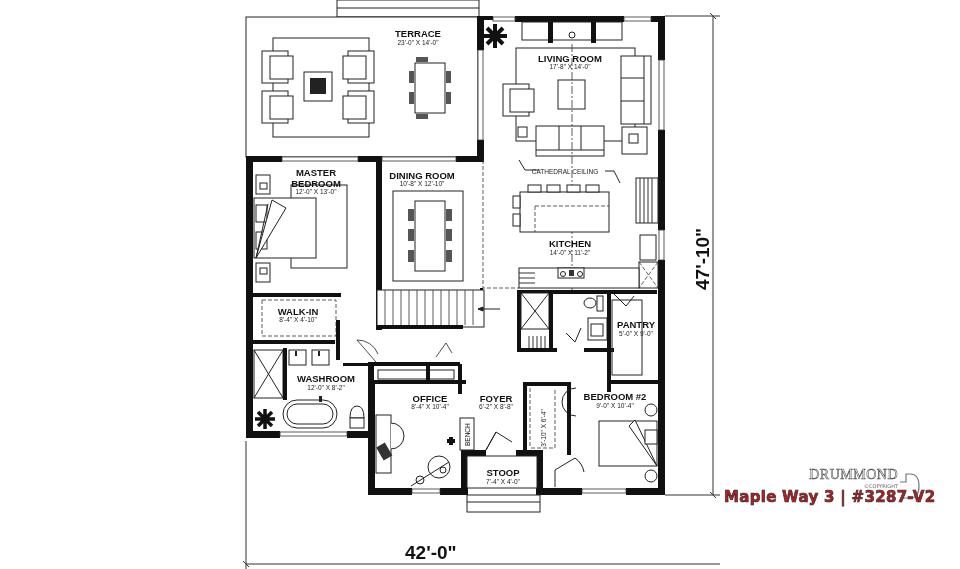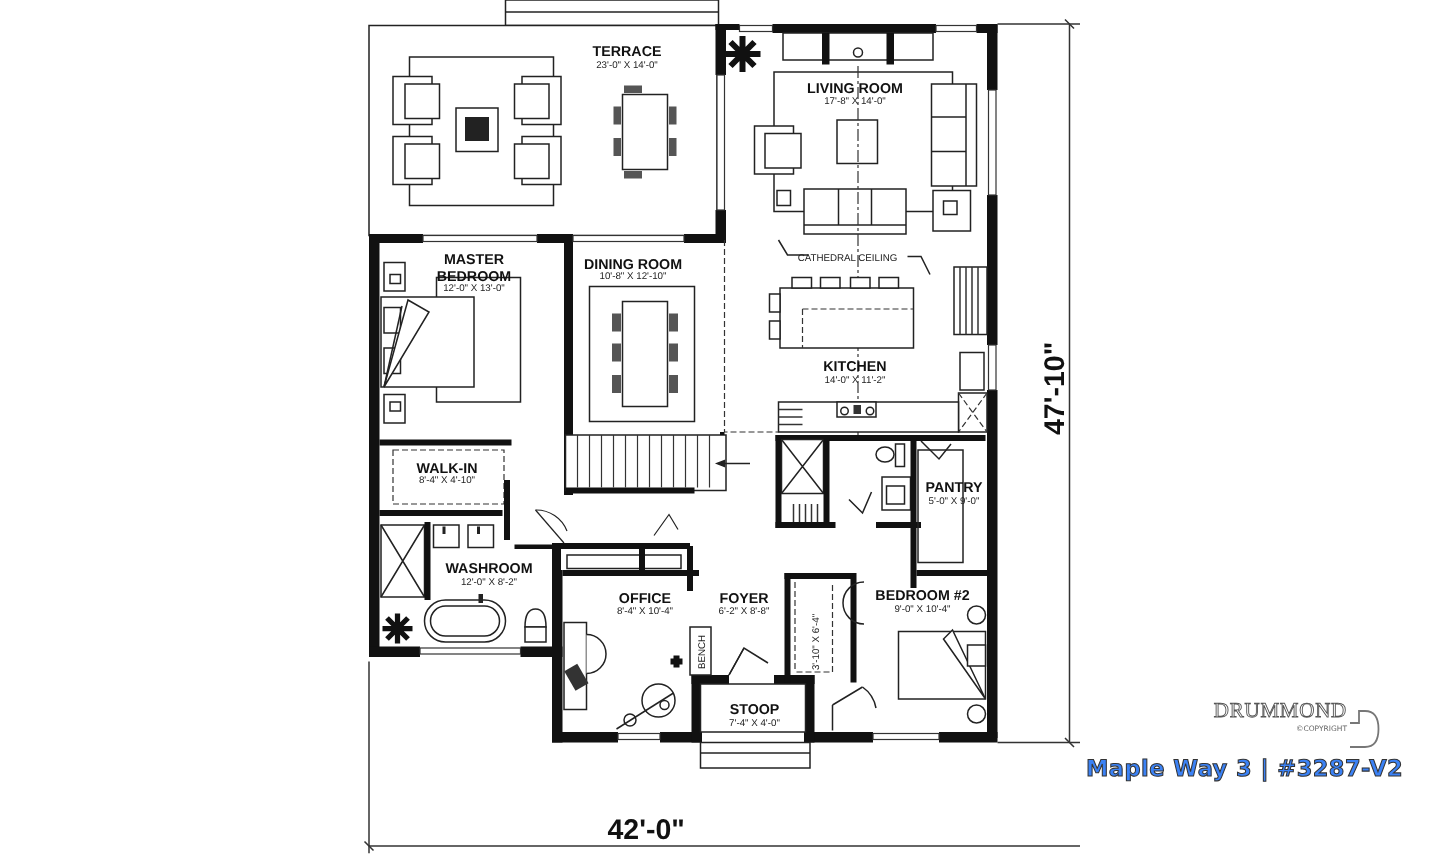--- a/index.html
+++ b/index.html
@@ -10,21 +10,21 @@
   .dim-big { font-family: "Liberation Sans", sans-serif; font-weight: bold; font-size: 19px; fill: #111; }
   .note { font-family: "Liberation Sans", sans-serif; font-size: 6.5px; fill: #222; }
   .wall { fill: #111; }
   .thin { fill: none; stroke: #222; stroke-width: 1; }
   .thin2 { fill: #fff; stroke: #222; stroke-width: 1; }
   .dash { fill: none; stroke: #333; stroke-width: 0.8; stroke-dasharray: 4 2; }
   .centerline { fill: none; stroke: #333; stroke-width: 0.8; stroke-dasharray: 8 2 2 2; }
   .brand { position: absolute; left: 760px; top: 467px; width: 180px; text-align: right; }
   .brand-line { font-family: Liberation Serif, serif; font-size: 14px; letter-spacing: 0.5px; color: #fff; -webkit-text-stroke: 0.6px #555; line-height: 15px; font-weight: normal; }
   .brand-copy { font-family: "DejaVu Sans", sans-serif; font-size: 5px; color: #666; margin-top: 1px; padding-right: 42px; }
-  .plan-id { position: absolute; left: 724px; top: 503px; font-family: "DejaVu Sans", sans-serif; font-size: 15px; font-weight: bold; color: #3b82f6; -webkit-text-stroke: 0.7px #333; letter-spacing: 0.3px; }
+  .plan-id { position: absolute; left: 724px; top: 488px; font-family: "DejaVu Sans", sans-serif; font-size: 15px; font-weight: bold; color: #b91c1c; -webkit-text-stroke: 0.7px #333; letter-spacing: 0.3px; }
 </style>
 </head>
 <body>
 
 <svg id="plan" viewBox="0 0 960 569" xmlns="http://www.w3.org/2000/svg">
 
   <g>
     <rect x="337" y="0" width="142" height="17" class="thin2"></rect>
     <line x1="337" y1="8" x2="479" y2="8" stroke="#222" stroke-width="1"></line>
     <rect x="246" y="17" width="232" height="140" class="thin2"></rect>

